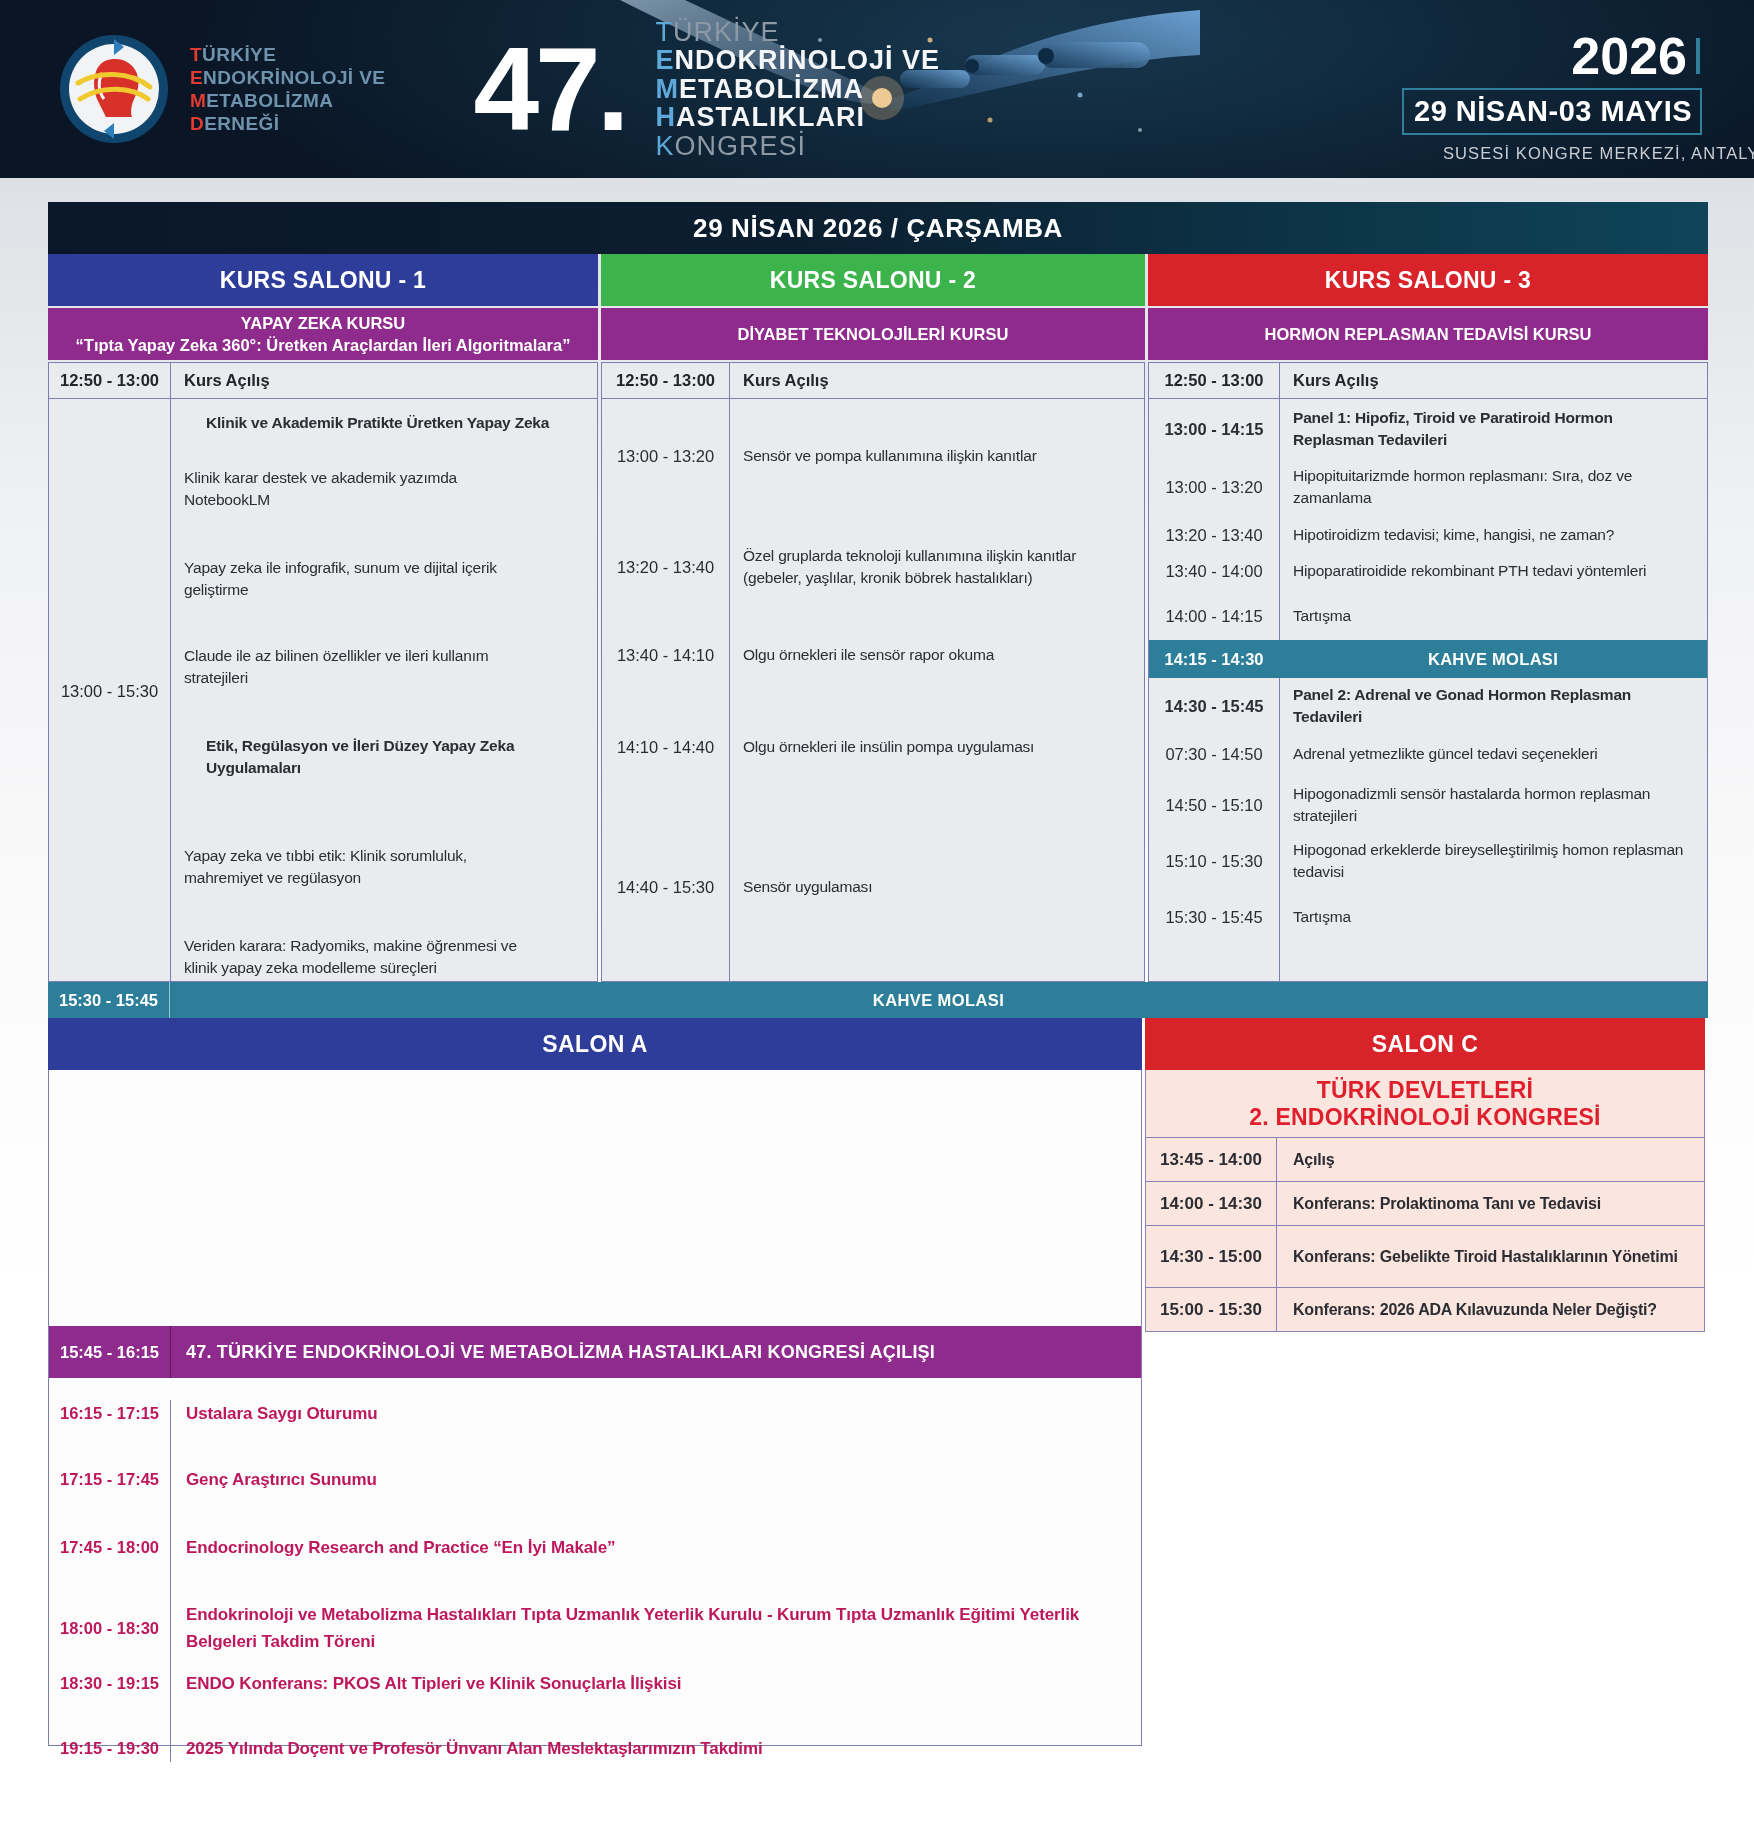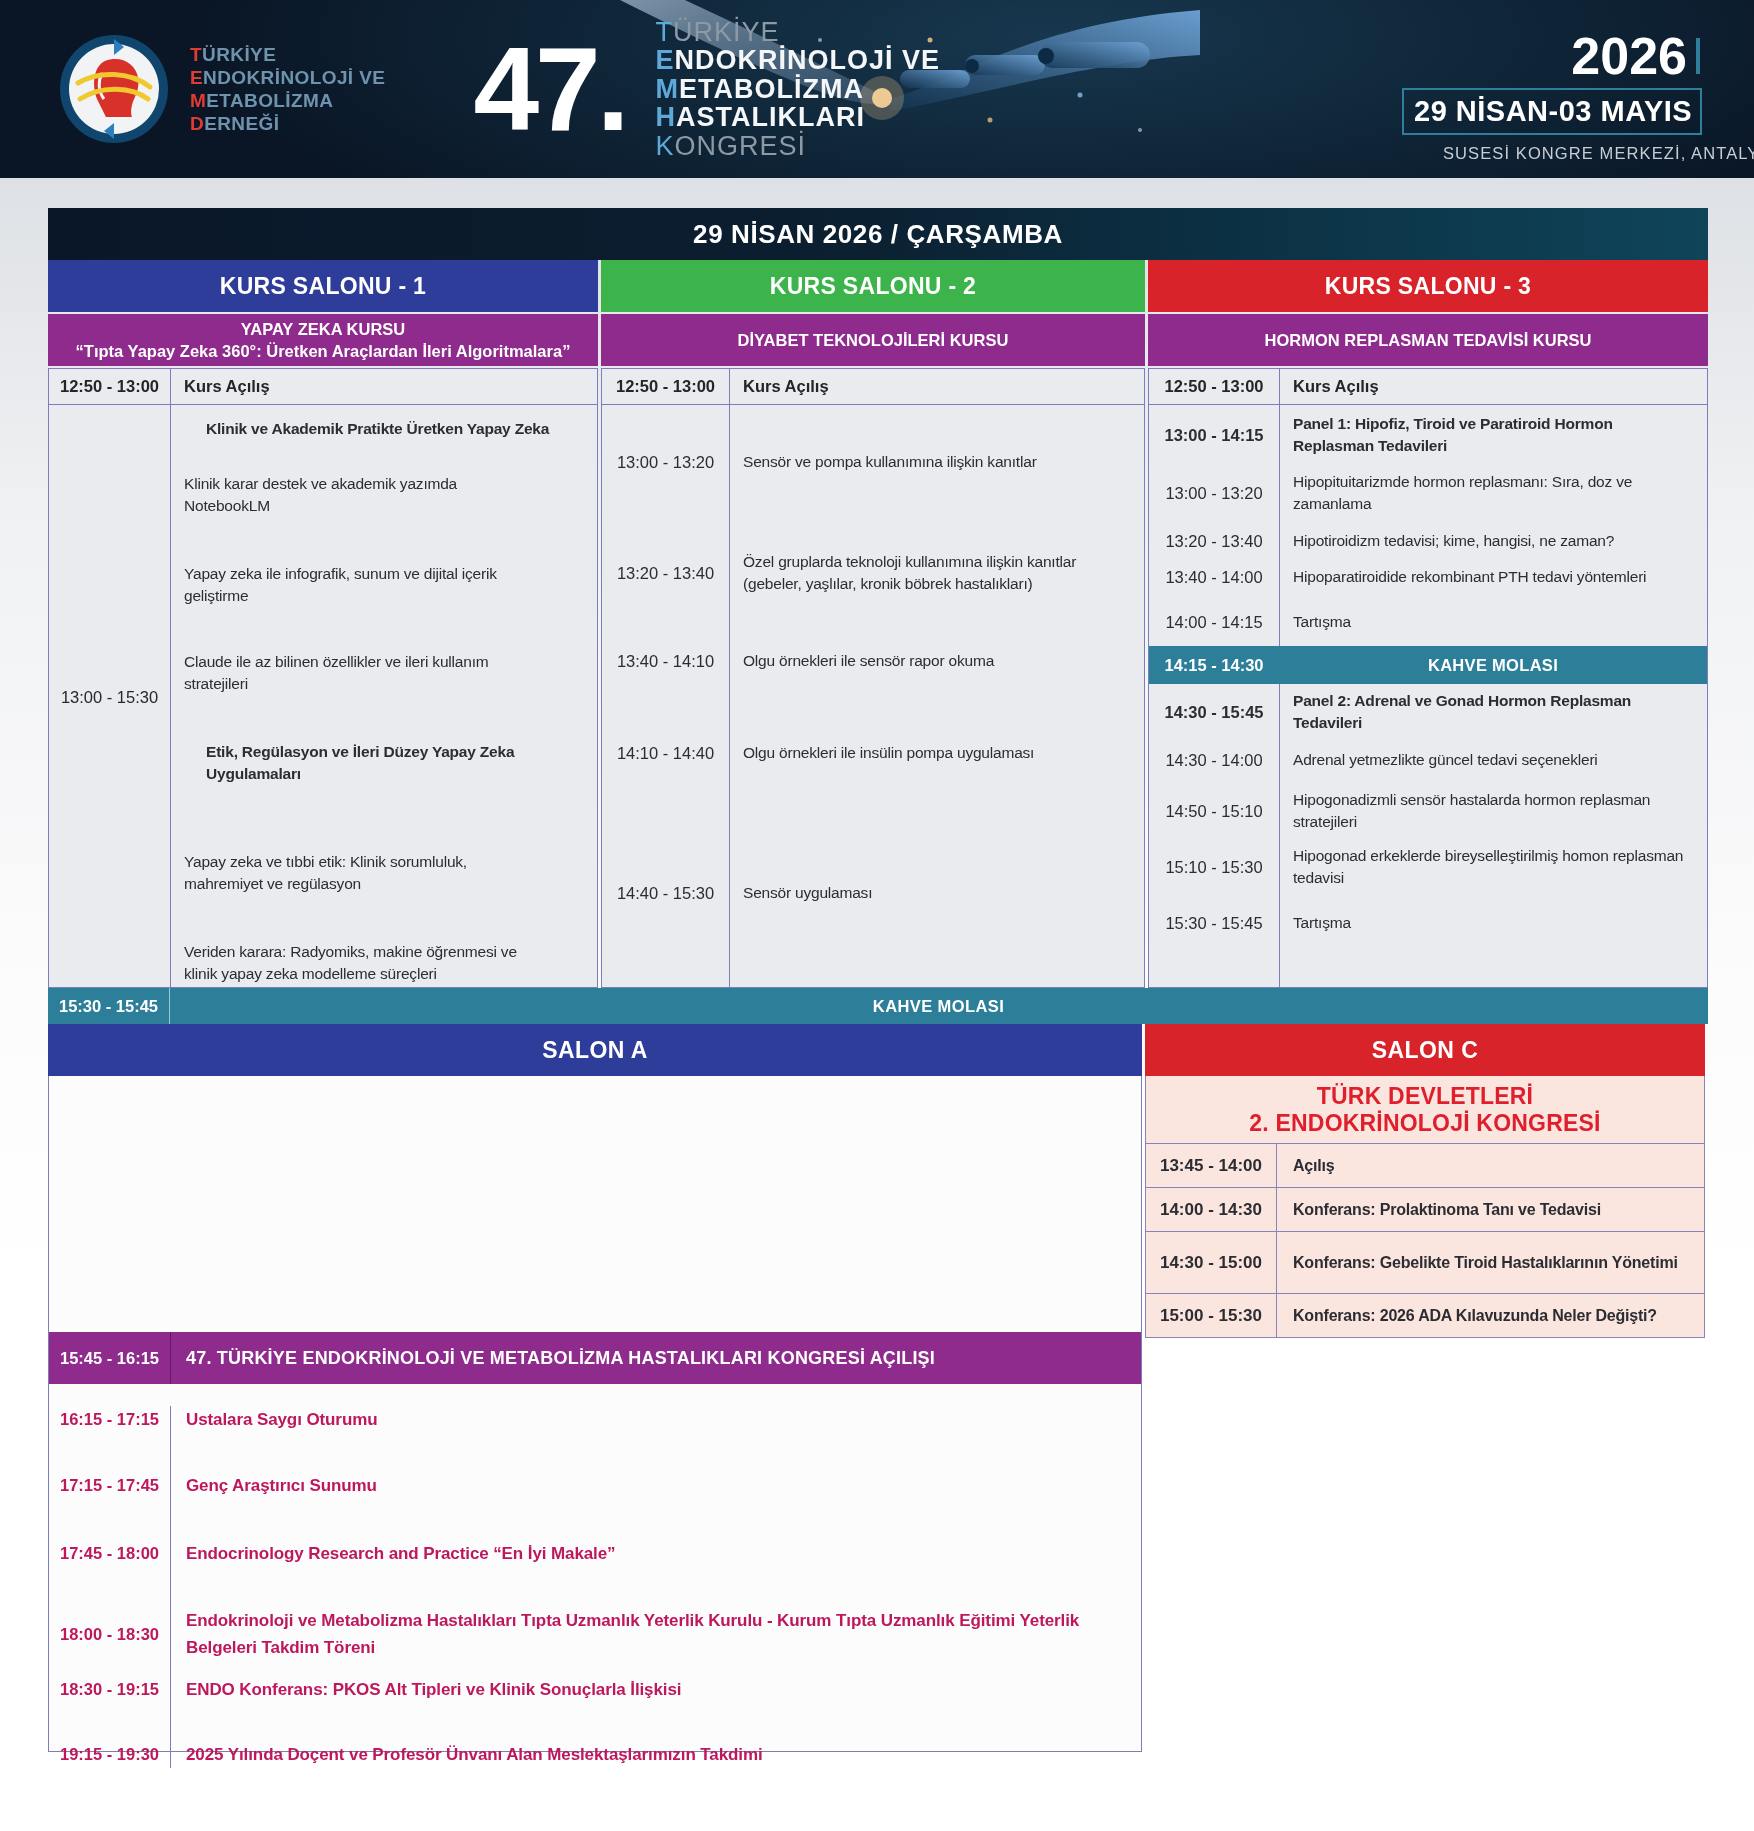--- a/index.html
+++ b/index.html
@@ -24,21 +24,21 @@
   .title .muted{color:#8d99a4;font-weight:normal;}
   .title .strong{color:#f4f6f8;}
   .right-info{position:absolute;right:52px;top:26px;width:300px;text-align:center;z-index:2;}
   .year{display:flex;justify-content:flex-end;align-items:center;gap:9px;color:#fff;font-size:52px;font-weight:bold;letter-spacing:0;padding-right:2px;}
   .year::after{content:"";width:4px;height:36px;background:#2f7e9b;}
   .dates-box{margin-top:2px;border:2px solid #2f7e9b;color:#fff;font-size:29px;font-weight:bold;
              padding:5px 10px;letter-spacing:.5px;white-space:nowrap;}
   .venue{margin-top:9px;color:#c9ced4;font-size:16.5px;letter-spacing:1.1px;white-space:nowrap;margin-left:41px;}
 
   
-  .content{position:absolute;left:48px;top:208px;width:1660px;}
+  .content{position:absolute;left:48px;top:202px;width:1660px;}
   .banner{height:52px;display:flex;align-items:center;justify-content:center;color:#fff;
           font-size:26px;font-weight:bold;letter-spacing:.6px;
           background:linear-gradient(90deg,#0a1729 0%,#0b1e2f 45%,#0d3a4e 85%,#0f4459 100%);}
   .cols{display:grid;grid-template-columns:550px 544px 560px;column-gap:3px;margin-top:0;}
   .col{display:flex;flex-direction:column;row-gap:2px;}
   .room{height:52px;display:flex;align-items:center;justify-content:center;color:#fff;font-weight:bold;
         font-size:23px;letter-spacing:.3px;}
   .blue{background:#2e3d9a;} .green{background:#3cb44b;} .red{background:#d8232a;}
   .course{height:52px;background:#8e2b8d;color:#fff;font-weight:bold;text-align:center;
           display:flex;flex-direction:column;justify-content:center;font-size:16.5px;line-height:22px;}
@@ -267,21 +267,21 @@
             </div>
             <div class="brkrow" style="margin-top:13px">
               <div class="t">14:15 - 14:30</div>
                 <div class="x">KAHVE MOLASI</div>
             </div>
             <div class="trow bold" style="margin-top:6px">
               <div class="t">14:30 - 15:45</div>
                 <div class="x">Panel 2: Adrenal ve Gonad Hormon Replasman Tedavileri</div>
             </div>
             <div class="trow" style="margin-top:15px">
-              <div class="t">14:30 - 14:00</div>
+              <div class="t">07:30 - 14:50</div>
                 <div class="x">Adrenal yetmezlikte güncel tedavi seçenekleri</div>
             </div>
             <div class="trow" style="margin-top:18px">
               <div class="t">14:50 - 15:10</div>
                 <div class="x">Hipogonadizmli sensör hastalarda hormon replasman stratejileri</div>
             </div>
             <div class="trow" style="margin-top:12px">
               <div class="t">15:10 - 15:30</div>
                 <div class="x">Hipogonad erkeklerde bireyselleştirilmiş homon replasman tedavisi</div>
             </div>

